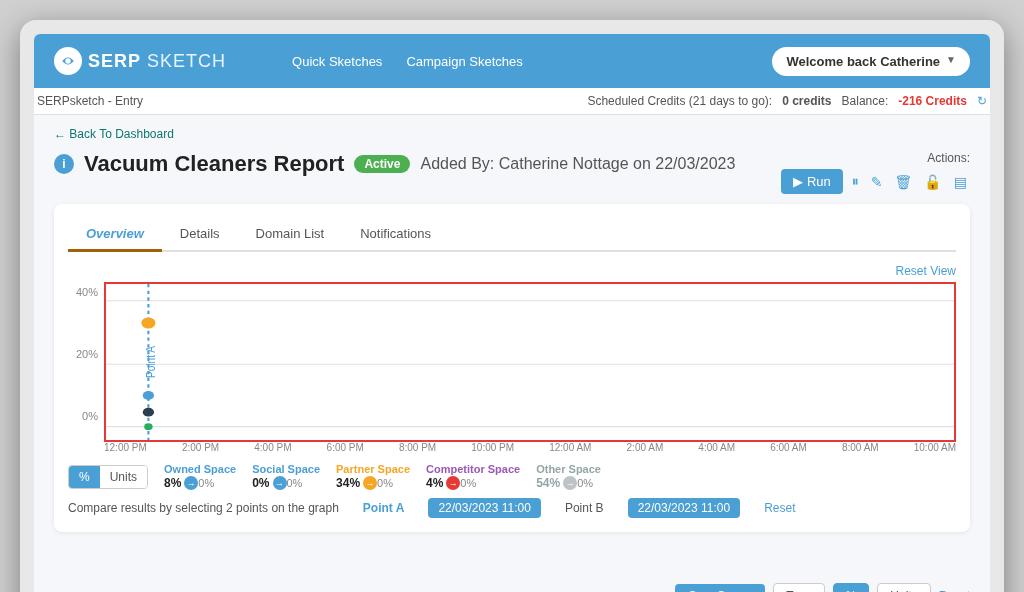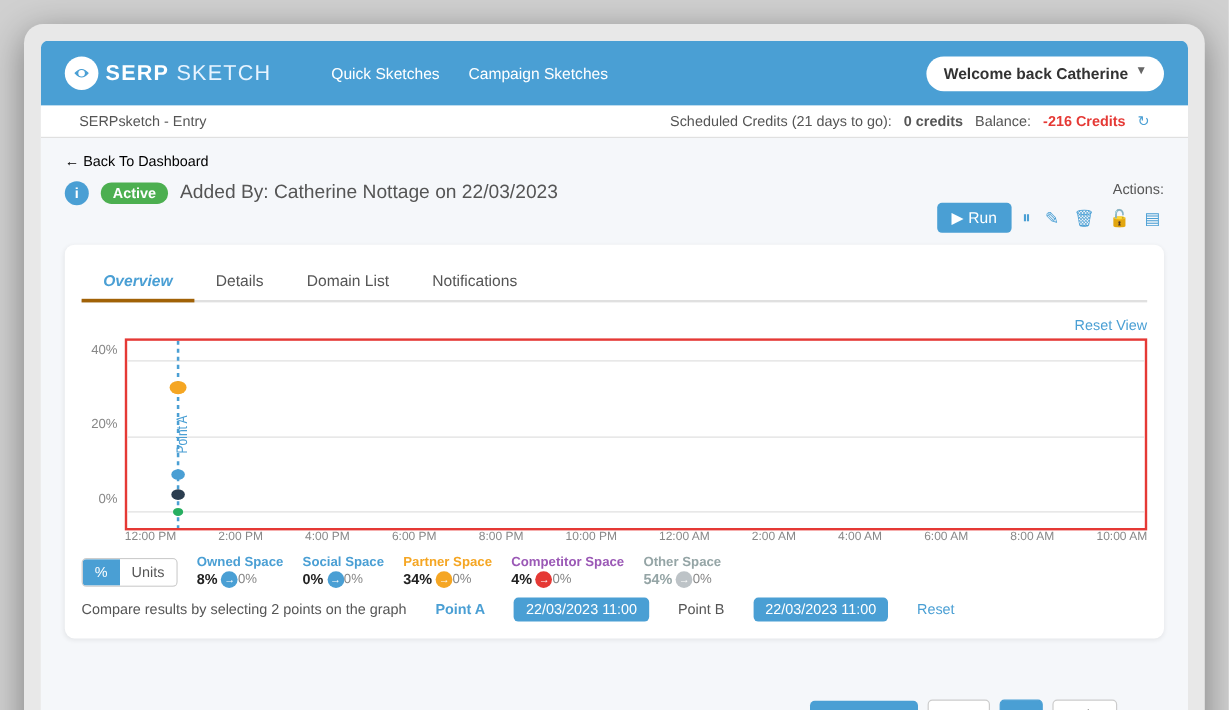--- a/index.html
+++ b/index.html
@@ -25,21 +25,21 @@
       overflow: hidden;
       width: 100%;
     }
     
     .top-nav {
       background: #4a9fd4;
       display: flex;
       align-items: center;
       padding: 0 20px;
       height: 54px;
-      gap: 20px;
+      gap: 36px;
     }
     .logo {
       display: flex;
       align-items: center;
       gap: 6px;
       color: #fff;
       font-size: 18px;
       font-weight: bold;
     }
     .logo-icon {
@@ -76,39 +76,39 @@
       display: flex;
       align-items: flex-start;
       gap: 6px;
       white-space: nowrap;
     }
     .welcome-btn .chevron { font-size: 10px; color: #666; }
     
     .sub-nav {
       background: #fff;
       border-bottom: 1px solid #e0e0e0;
-      padding: 6px 32px;
+      padding: 6px 3px;
       display: flex;
       align-items: center;
       justify-content: space-between;
       font-size: 12px;
       color: #555;
     }
     .sub-nav-credits { display: flex; gap: 10px; align-items: center; }
     .credits-neg { color: #e53935; font-weight: 600; }
     .refresh-icon { cursor: pointer; color: #4a9fd4; }
     
     .main-content {
       padding: 12px 20px 10px;
       background: #f5f7fa;
       min-height: 460px;
     }
     .back-link {
       font-size: 12px;
-      color: #000000;
+      color: #0f766e;
       cursor: pointer;
       margin-bottom: 10px;
       display: flex;
       align-items: center;
       gap: 4px;
     }
     
     .report-header {
       display: flex;
       align-items: flex-start;
@@ -410,20 +410,21 @@
       </div>
     </div>
 
     <div class="main-content">
       <div class="back-link">← Back To Dashboard</div>
 
       <div class="report-header">
         <div>
           <div class="report-title-row">
             <div class="report-info-icon">i</div>
+            <span class="report-title">Vacuum Cleaners Report</span>
             <span class="active-badge">Active</span>
             <span style="font-size:16px;color:#555;">Added By: Catherine Nottage on 22/03/2023</span>
           </div>
         </div>
         <div class="actions-area">
           <div class="actions-label">Actions:</div>
           <div class="action-buttons">
             <button class="btn-run">
               <span>▶</span>
               <span>Run</span>

